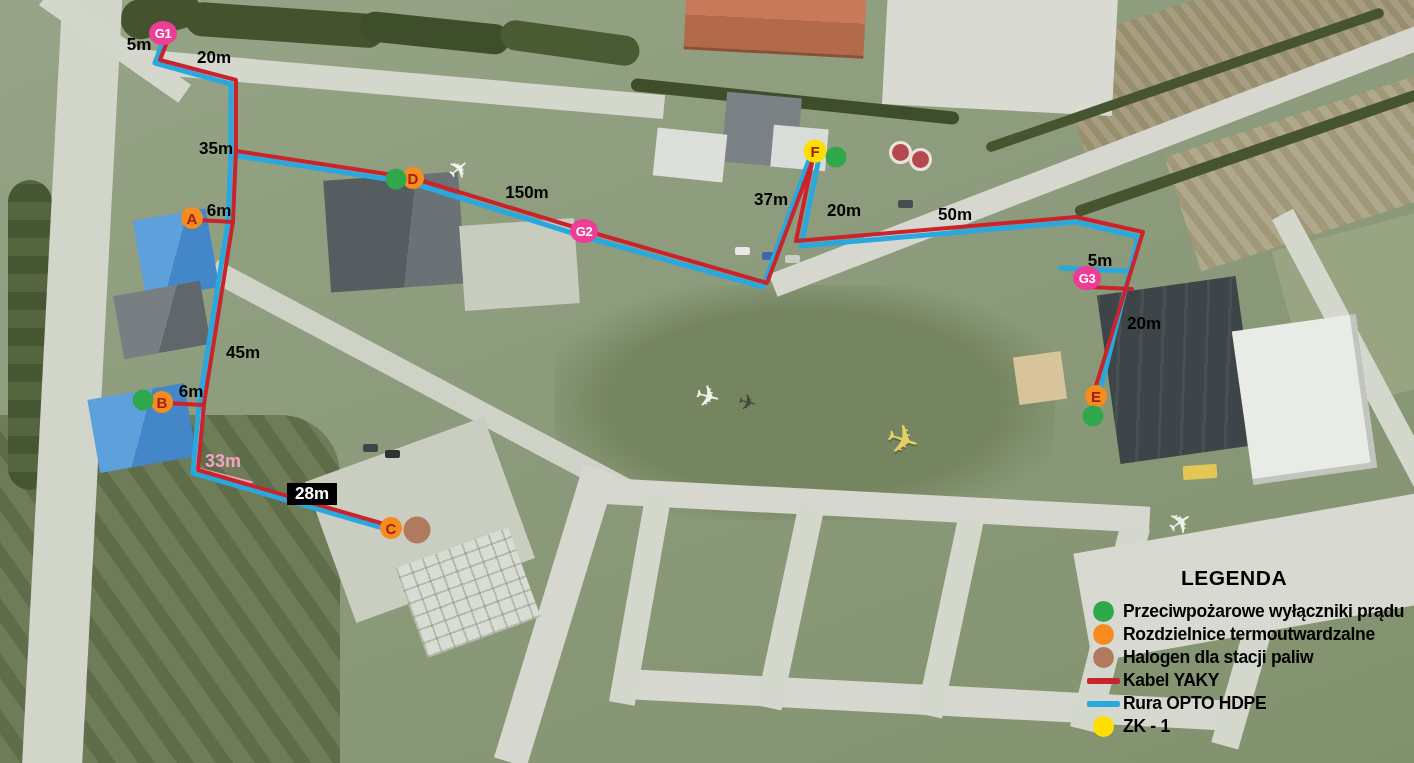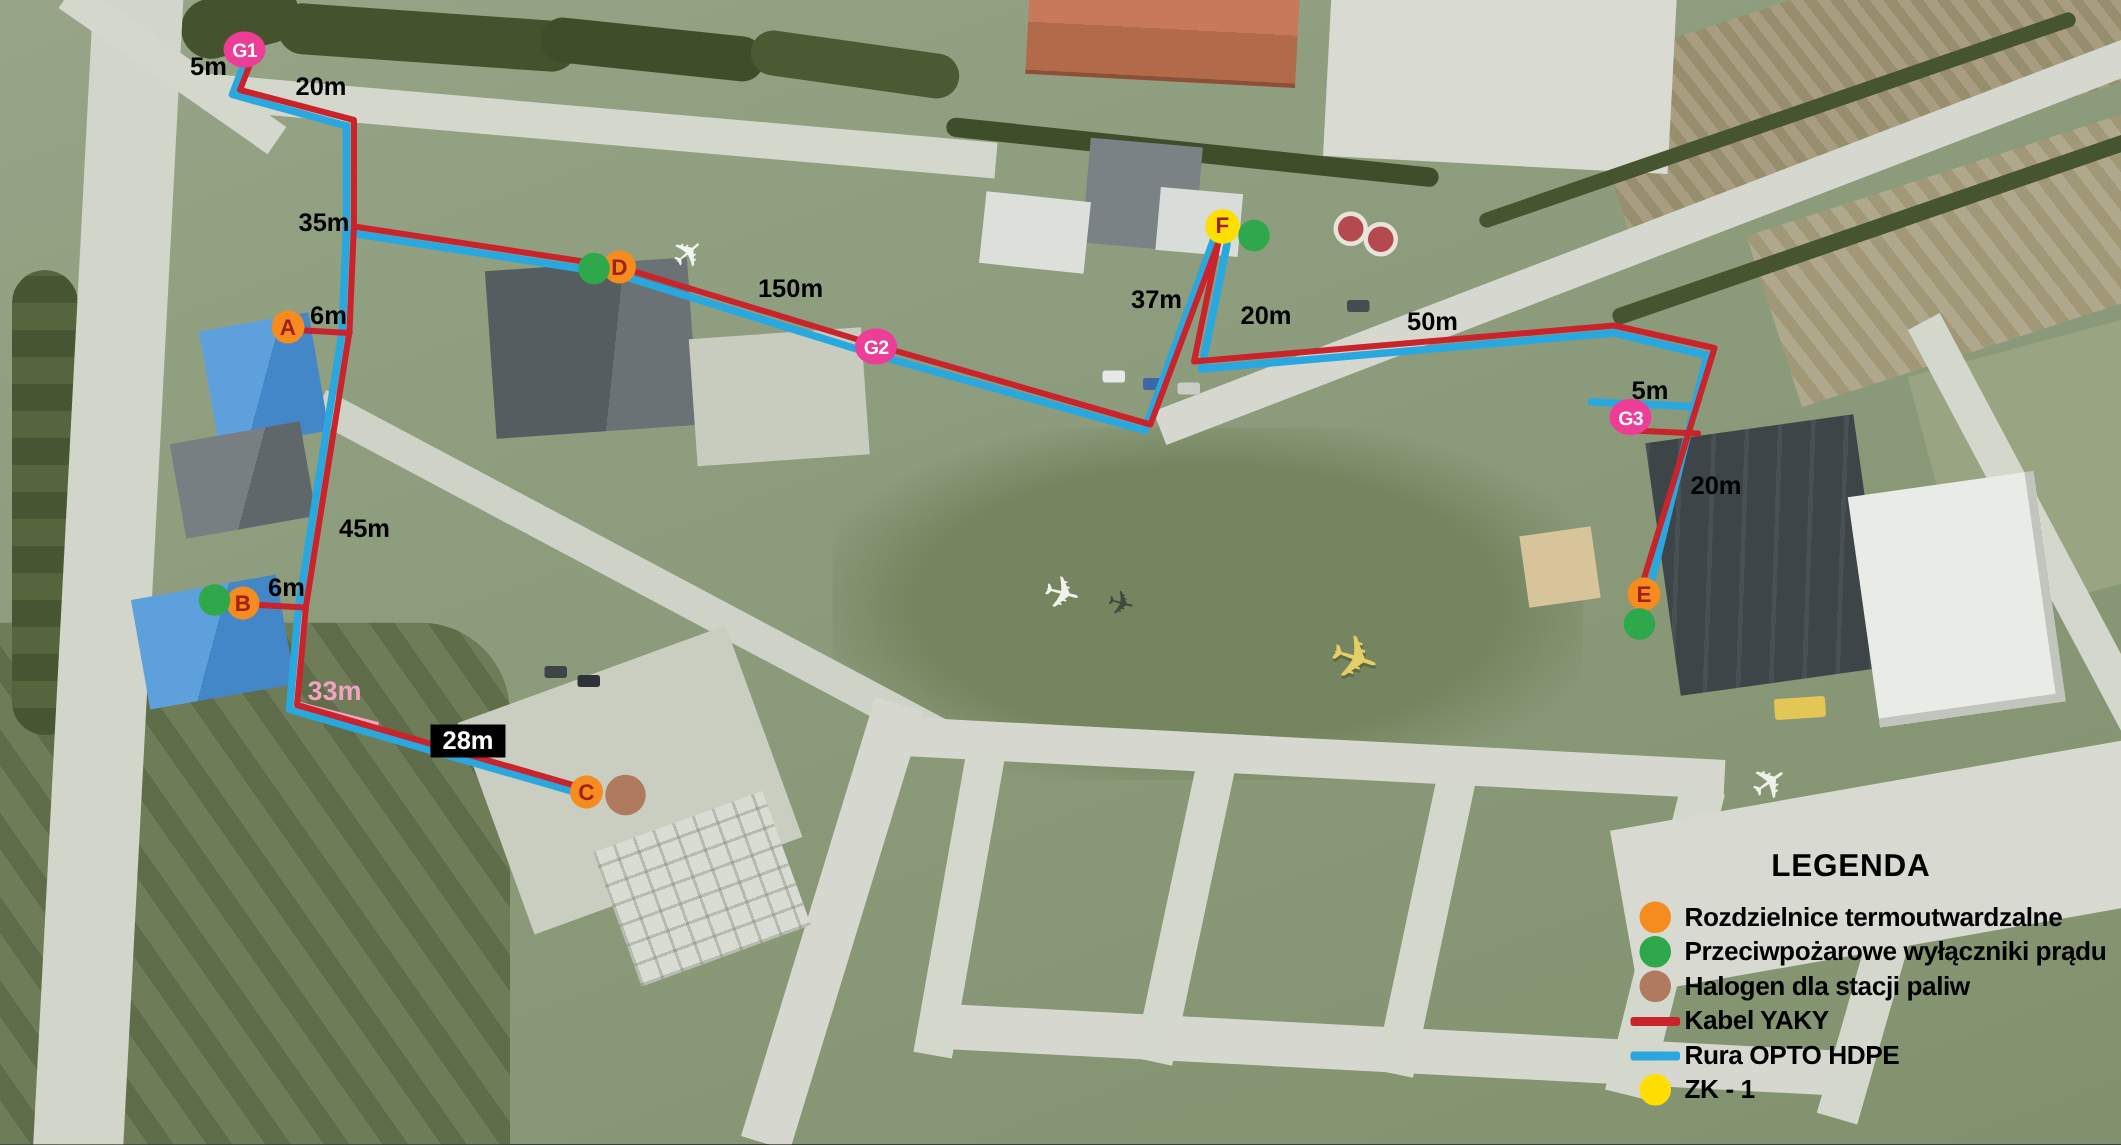--- a/index.html
+++ b/index.html
@@ -185,26 +185,26 @@
       <path d="M1089,287 L1132,289"></path>
       <path d="M197,220 L233,222"></path>
       <path d="M167,403 L203,405"></path>
     </g>
   </svg>
 
   <div class="legend">
     <div class="lg-title">LEGENDA</div>
     <div>
         <div class="lg-row">
+          <span class="sw circle" style="background: rgb(47, 168, 76);"></span>
+          <span class="lg-label">Przeciwpożarowe wyłączniki prądu</span>
+        </div>
+        <div class="lg-row">
           <span class="sw circle" style="background: rgb(246, 139, 31);"></span>
           <span class="lg-label">Rozdzielnice termoutwardzalne</span>
-        </div>
-        <div class="lg-row">
-          <span class="sw circle" style="background: rgb(47, 168, 76);"></span>
-          <span class="lg-label">Przeciwpożarowe wyłączniki prądu</span>
         </div>
         <div class="lg-row">
           <span class="sw circle" style="background: rgb(176, 122, 95);"></span>
           <span class="lg-label">Halogen dla stacji paliw</span>
         </div>
         <div class="lg-row">
           <span class="sw line" style="background: rgb(201, 35, 43);"></span>
           <span class="lg-label">Kabel YAKY</span>
         </div>
         <div class="lg-row">

